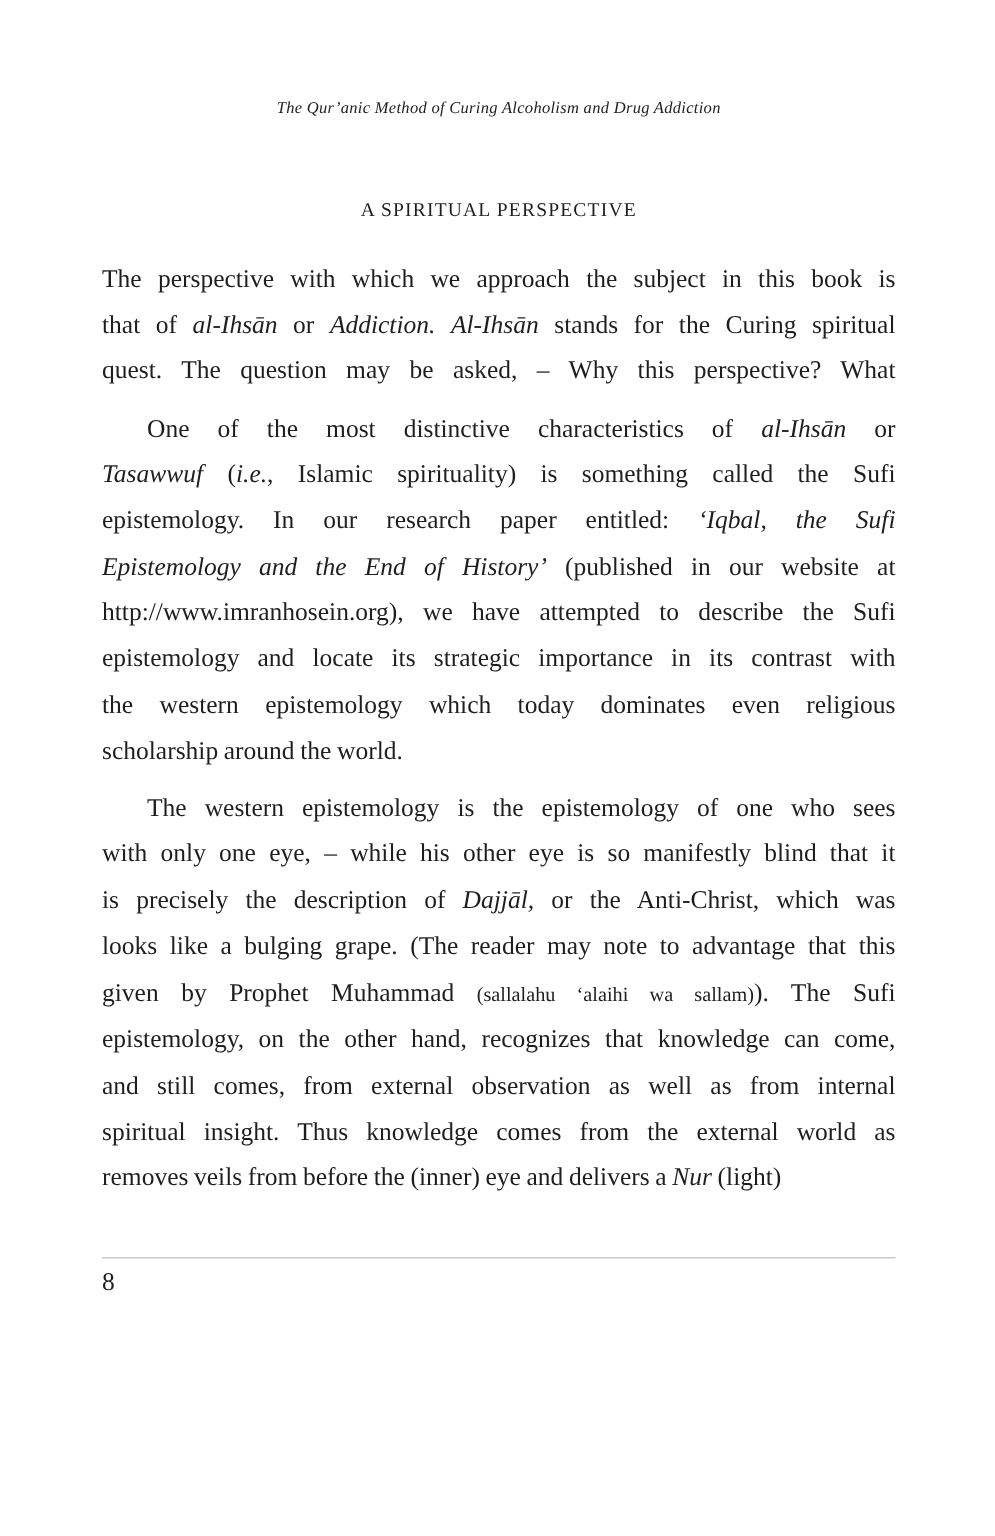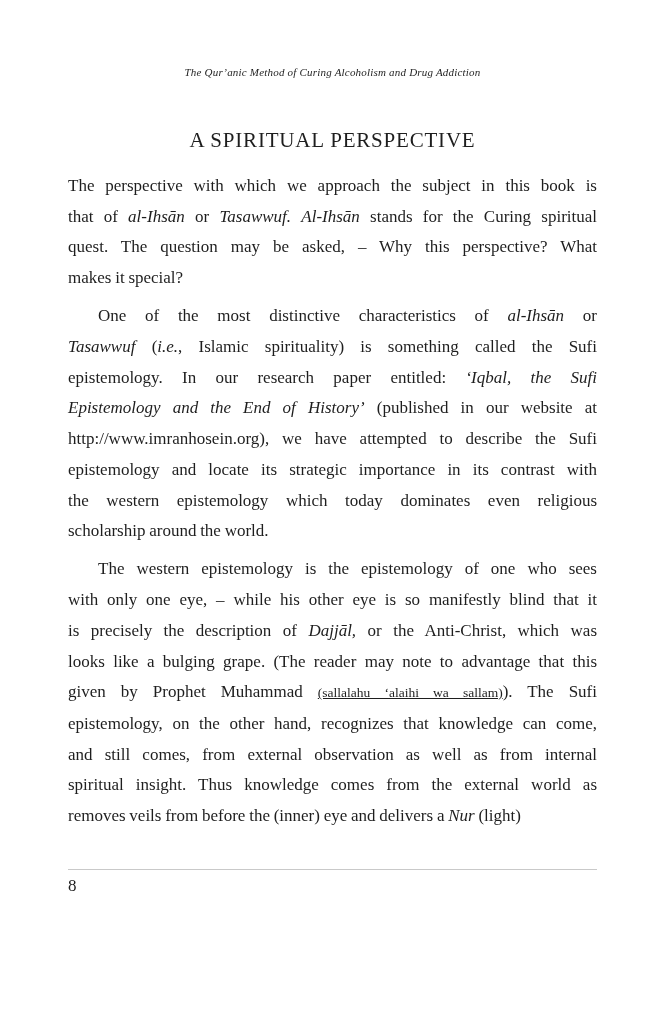--- a/index.html
+++ b/index.html
@@ -22,21 +22,21 @@
   .running-head {
     text-align: center;
     font-style: italic;
     font-size: 11px;
     line-height: 20px;
     letter-spacing: 0.2px;
   }
   .chapter-title {
     margin-top: 45px;
     text-align: center;
-    font-size: 21px;
+    font-size: 13px;
     font-weight: normal;
     line-height: 26px;
     letter-spacing: 0.8px;
   }
   .body-text {
     margin-top: 18px;
     font-size: 17px;
     line-height: 30.7px;
     word-spacing: -0.5px;
   }
@@ -45,21 +45,21 @@
   .line {
     text-align: justify;
     text-align-last: justify;
   }
   .line.last {
     text-align: left;
     text-align-last: left;
   }
   .line.indent { padding-left: 30px; }
   .seg-i { font-style: italic; }
-  .seg-s { font-size: 13.5px; text-decoration: underline; }
+  .seg-s { font-size: 13.5px; }
   .footer { margin-top: 37px; }
   .rule {
     height: 1px;
     background: var(--rule-color);
     width: 100%;
   }
   .page-number {
     margin-top: 5px;
     font-size: 17px;
     line-height: 22px;
@@ -70,23 +70,22 @@
 <body>
 
 <div class="page">
   <div class="running-head">The Qur’anic Method of Curing Alcoholism and Drug Addiction</div>
 
   <h1 class="chapter-title">A SPIRITUAL PERSPECTIVE</h1>
 
   <div class="body-text" id="body-text">
       <div class="para">
         <div class="line"><span class="seg-n">The perspective with which we approach the subject in this book is</span></div>
-        <div class="line"><span class="seg-n">that of </span><span class="seg-i">al-Ihsān</span><span class="seg-n"> or </span><span class="seg-i">Tasawwuf.</span><span class="seg-n"> </span><span class="seg-i">Al-Ihsān</span><span class="seg-n"> stands for the Curing spiritual</span></div>
+        <div class="line"><span class="seg-n">that of </span><span class="seg-i">al-Ihsān</span><span class="seg-n"> or </span><span class="seg-i">Addiction.</span><span class="seg-n"> </span><span class="seg-i">Al-Ihsān</span><span class="seg-n"> stands for the Curing spiritual</span></div>
         <div class="line"><span class="seg-n">quest. The question may be asked, – Why this perspective? What</span></div>
-        <div class="line last"><span class="seg-n">makes it special?</span></div>
       </div>
       <div class="para">
         <div class="line indent"><span class="seg-n">One of the most distinctive characteristics of </span><span class="seg-i">al-Ihsān</span><span class="seg-n"> or</span></div>
         <div class="line"><span class="seg-i">Tasawwuf</span><span class="seg-n"> (</span><span class="seg-i">i.e.</span><span class="seg-n">, Islamic spirituality) is something called the Sufi</span></div>
         <div class="line"><span class="seg-n">epistemology. In our research paper entitled: </span><span class="seg-i">‘Iqbal, the Sufi</span></div>
         <div class="line"><span class="seg-i">Epistemology and the End of History’</span><span class="seg-n"> (published in our website at</span></div>
         <div class="line"><span class="seg-n">http://www.imranhosein.org), we have attempted to describe the Sufi</span></div>
         <div class="line"><span class="seg-n">epistemology and locate its strategic importance in its contrast with</span></div>
         <div class="line"><span class="seg-n">the western epistemology which today dominates even religious</span></div>
         <div class="line last"><span class="seg-n">scholarship around the world.</span></div>

